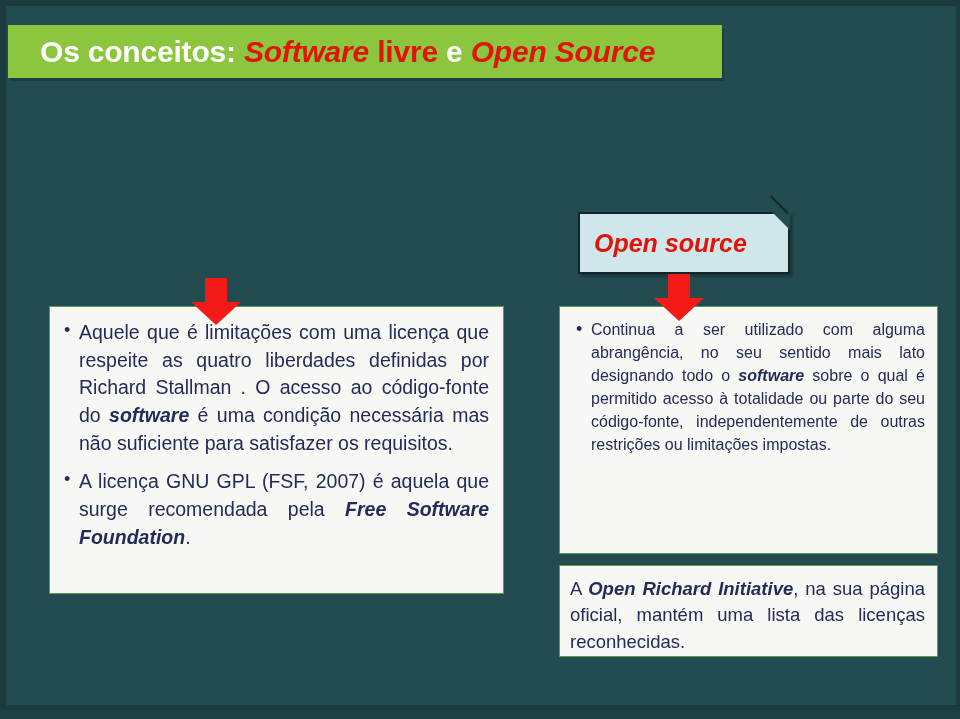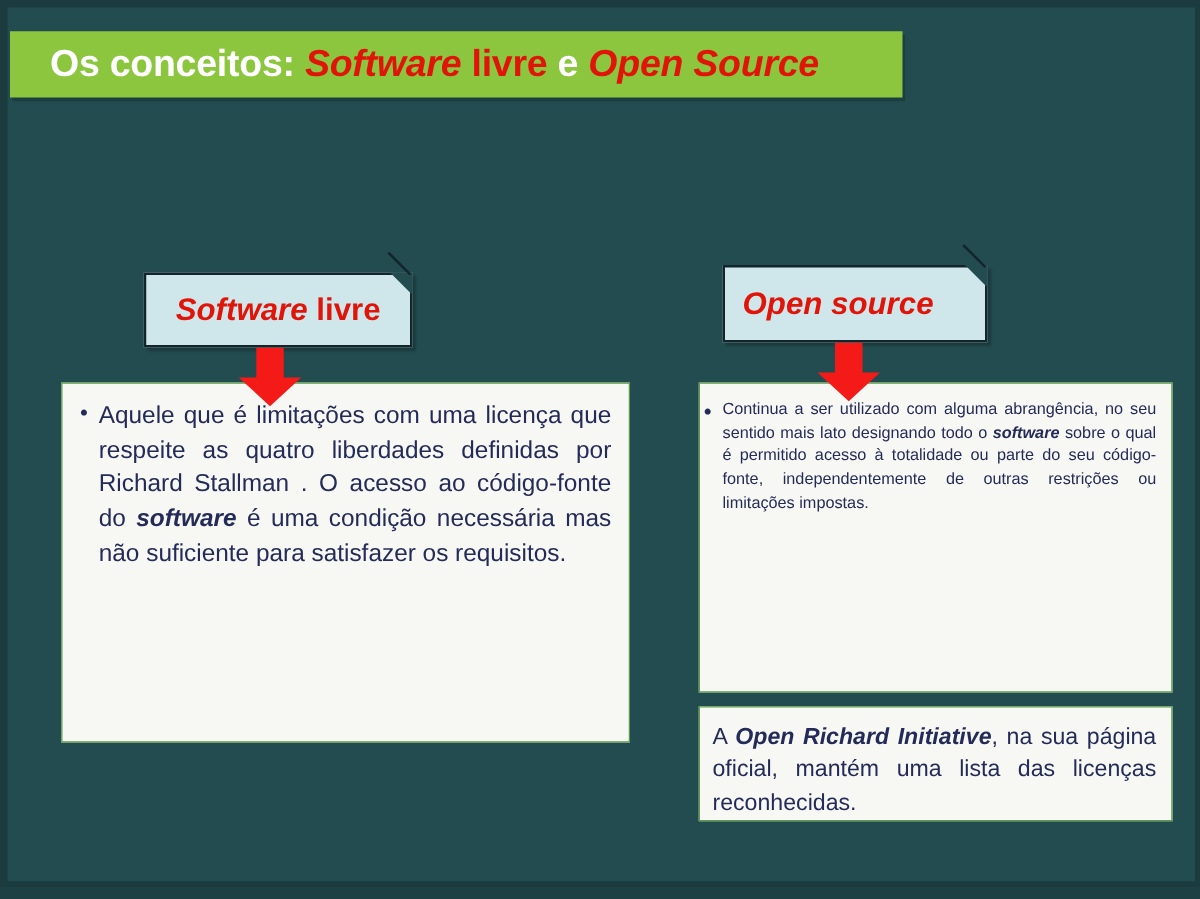--- a/index.html
+++ b/index.html
@@ -180,22 +180,22 @@
     font-size: 18.5px;
     line-height: 1.43;
   }
 
   
   #box-right-main {
     left: 553px;
     top: 300px;
     width: 379px;
     height: 248px;
-    padding: 11px 12px 9px 1px;
-    font-size: 13px;
+    padding: 11px 12px 9px 14px;
+    font-size: 16px;
     line-height: 1.44;
   }
   #box-right-second {
     left: 553px;
     top: 559px;
     width: 379px;
     height: 92px;
     padding: 10px 12px 8px 10px;
     font-size: 18.5px;
     line-height: 1.43;
@@ -204,42 +204,38 @@
 </head>
 <body>
 
 <div class="slide">
 
   <div class="title-bar">
     <div class="title-text"><span>Os conceitos: </span><span class="red-i">Software</span><span class="red"> livre </span><span>e</span><span> </span><span class="red-i">Open Source</span></div>
   </div>
 
 
-  <div class="callout" id="callout-left">
-    <span class="fold"></span>
-    <span class="fold-line"></span>
-    <span class="callout-label"><span>Software</span><span style="font-style:normal"> livre</span></span>
-  </div>
 
   <svg class="arrow-down" id="arrow-left" viewBox="0 0 56 48">
     <polygon points="17,0 39,0 39,24 53,24 28,47 3,24 17,24" fill="#f31a17"></polygon>
   </svg>
 
   <div class="callout" id="callout-right">
     <span class="fold"></span>
     <span class="fold-line"></span>
     <span class="callout-label">Open source</span>
   </div>
 
   <svg class="arrow-down" id="arrow-right" viewBox="0 0 56 48">
     <polygon points="17,0 39,0 39,24 53,24 28,47 3,24 17,24" fill="#f31a17"></polygon>
   </svg>
 
   <div class="content-box" id="box-left-main">
     <p class="bullet-p"><span>Aquele que é limitações com uma </span><b>licença que respeite as quatro liberdades definidas</b><span> por Richard Stallman . </span><b>O acesso ao código-fonte do </b><span class="bi">software</span><b> é uma condição necessária mas não suficiente para satisfazer os requisitos.</b></p>
+    <p class="bullet-p"><span>A </span><b>licença GNU GPL</b><span> (FSF, 2007) é aquela que surge recomendada pela </span><span class="bi">Free Software Foundation</span><span>.</span></p>
   </div>
 
 
   <div class="content-box" id="box-right-main">
     <p class="bullet-p"><span>Continua a ser utilizado com alguma abrangência, no seu sentido mais lato designando todo o </span><span class="bi">software</span><b> sobre o qual é permitido acesso à totalidade ou parte do seu código-fonte, independentemente de outras restrições ou limitações impostas</b><span>.</span></p>
   </div>
 
   <div class="content-box" id="box-right-second">
     <p class="plain-p"><span>A </span><span class="bi">Open Richard Initiative</span><span>, na sua página oficial, mantém uma lista das licenças reconhecidas.</span></p>
   </div>

